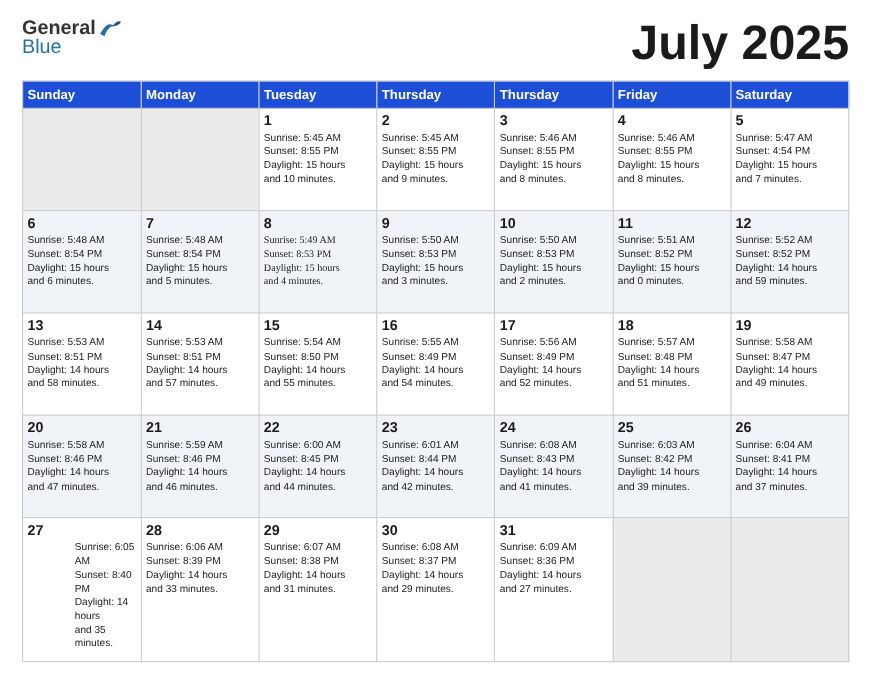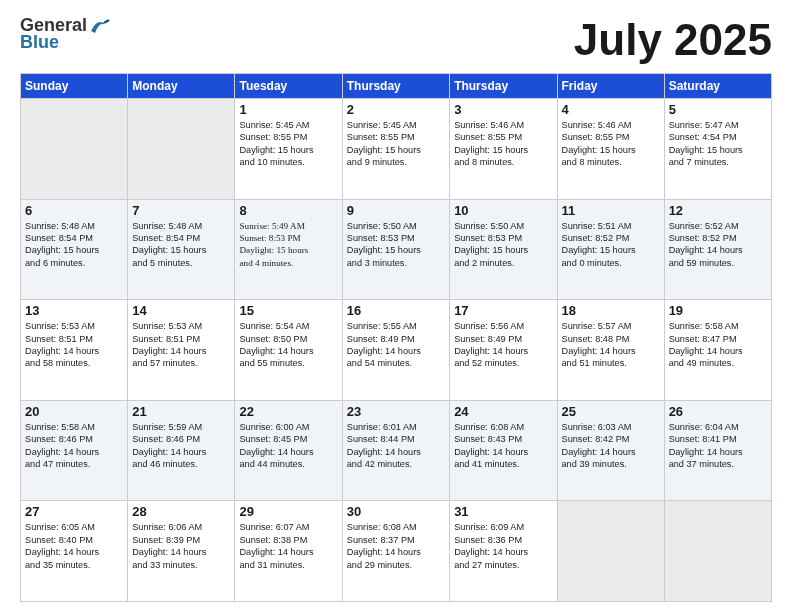--- a/index.html
+++ b/index.html
@@ -96,21 +96,21 @@
 <div class="page">
   <div class="header">
     <div class="logo">
       <div style="display:flex;align-items:center;gap:2px;">
         <span style="font-size:18px;font-weight:bold;color:#333;">General</span>
         <svg width="22" height="18" viewBox="0 0 22 18">
           <path d="M2 14 Q8 2 14 6 Q18 2 20 4 Q16 8 12 7 Q8 10 6 16Z" fill="#2471a3"></path>
           <path d="M14 6 Q18 1 21 3 Q19 6 16 6Z" fill="#1a5276"></path>
         </svg>
       </div>
-      <span style="font-size:18px;font-weight:bold;color:#2471a3;margin-top:-4px;">Blue</span>
+      <span style="font-size:18px;font-weight:normal;color:#2471a3;margin-top:-4px;">Blue</span>
     </div>
     <div class="title-block">
       <h1>July 2025</h1>
     </div>
   </div>
 
   <table class="calendar">
     <thead>
       <tr>
         <th>Sunday</th>
@@ -311,21 +311,21 @@
             <span class="day-number">26</span>
             <div class="day-info" style="white-space: pre-line;">Sunrise: 6:04 AM
 Sunset: 8:41 PM
 Daylight: 14 hours
 and 37 minutes.</div>
           </td>
         </tr>
         <tr class="row-white">
           <td>
             <span class="day-number">27</span>
-            <div class="day-info" style="white-space: pre-line;">Sunrise: 6:05 AM
+            <div class="day-info" style="white-space: pre-line; margin-left: 43px;">Sunrise: 6:05 AM
 Sunset: 8:40 PM
 Daylight: 14 hours
 and 35 minutes.</div>
           </td>
           <td>
             <span class="day-number">28</span>
             <div class="day-info" style="white-space: pre-line;">Sunrise: 6:06 AM
 Sunset: 8:39 PM
 Daylight: 14 hours
 and 33 minutes.</div>

